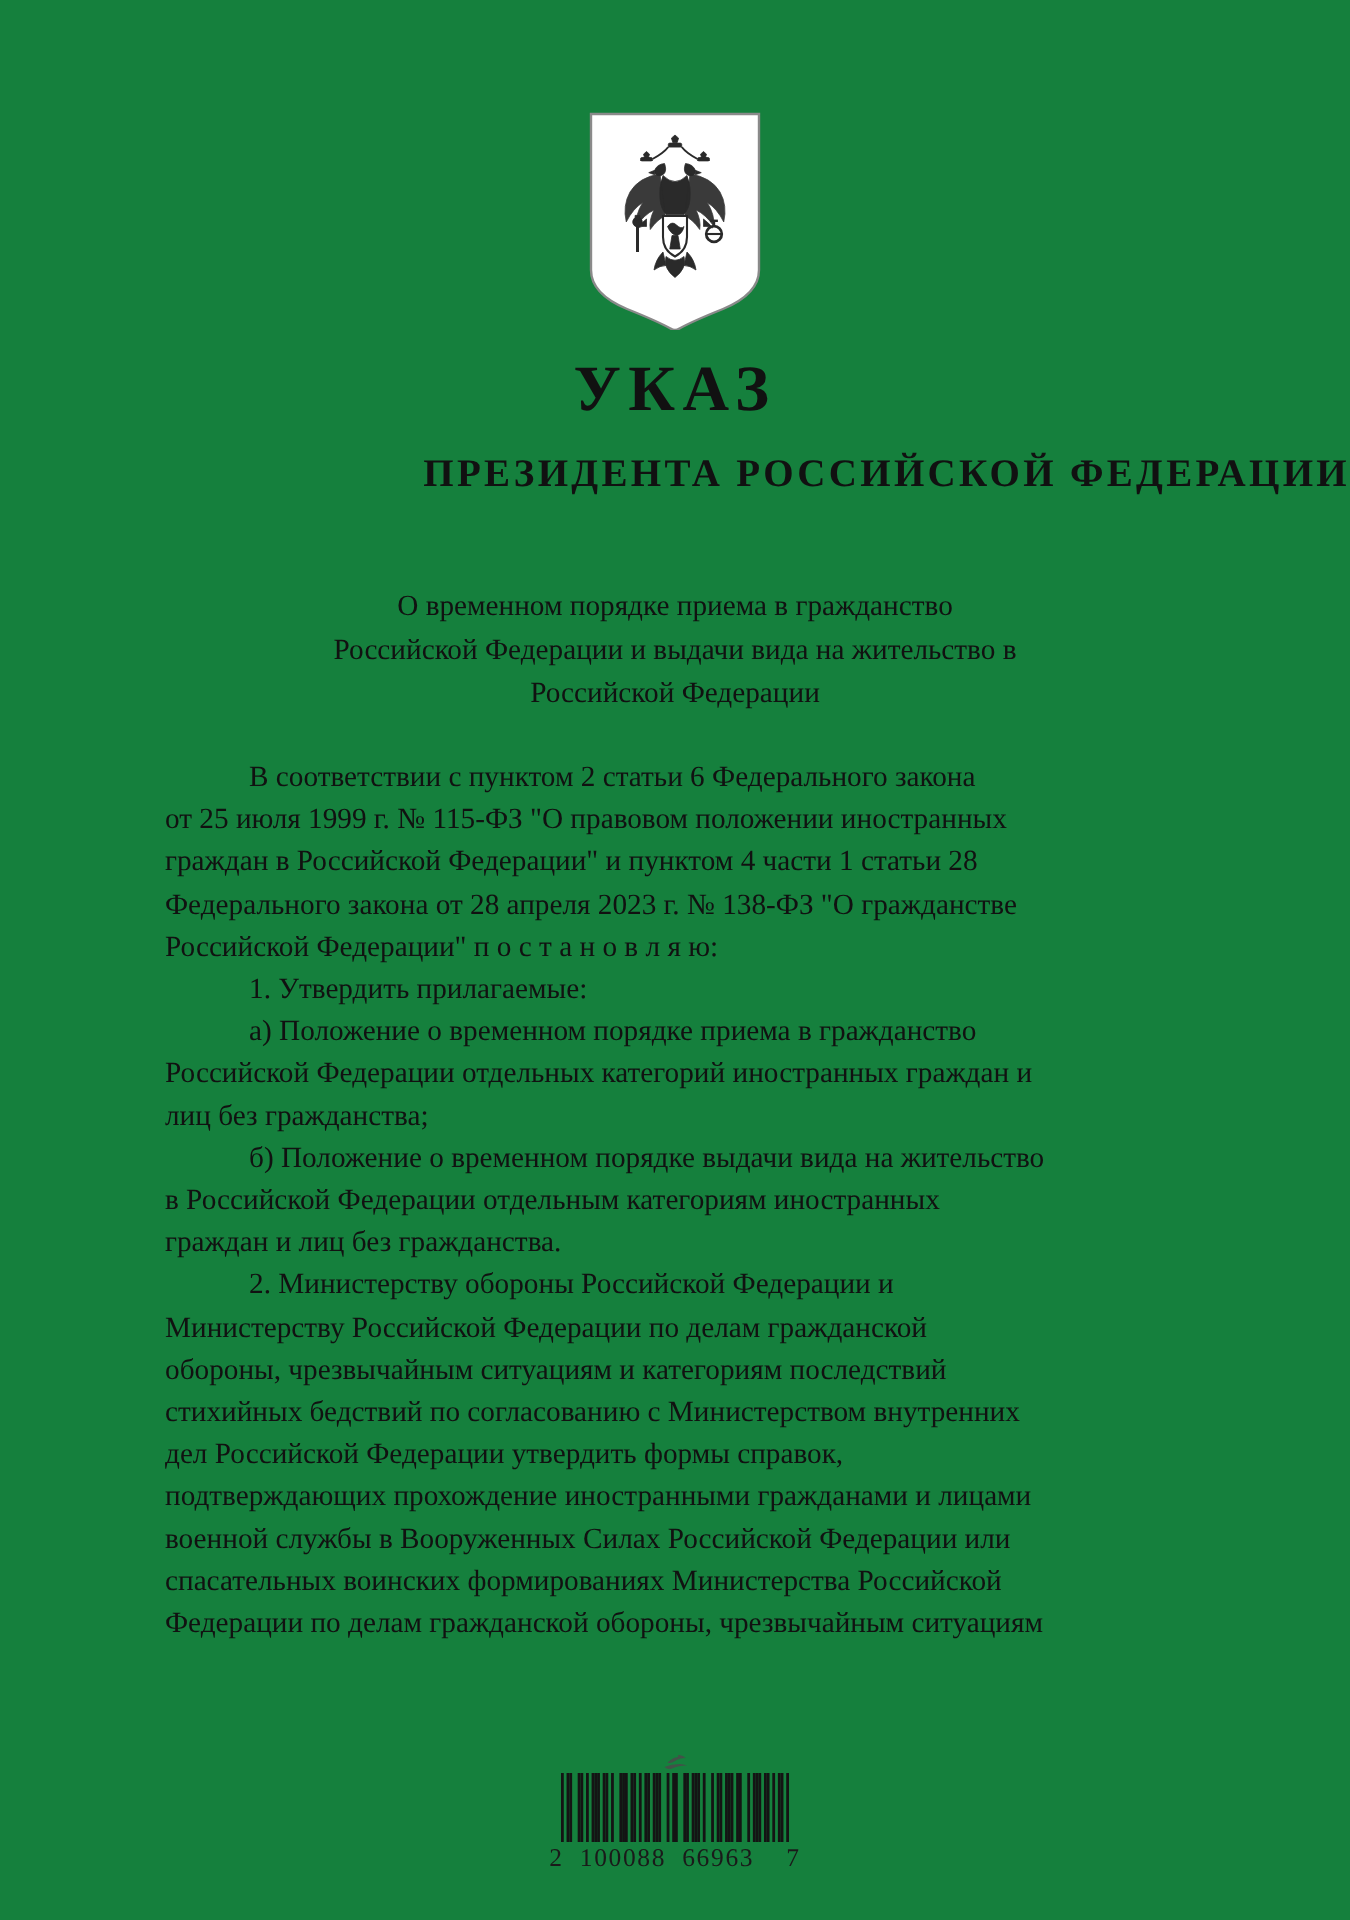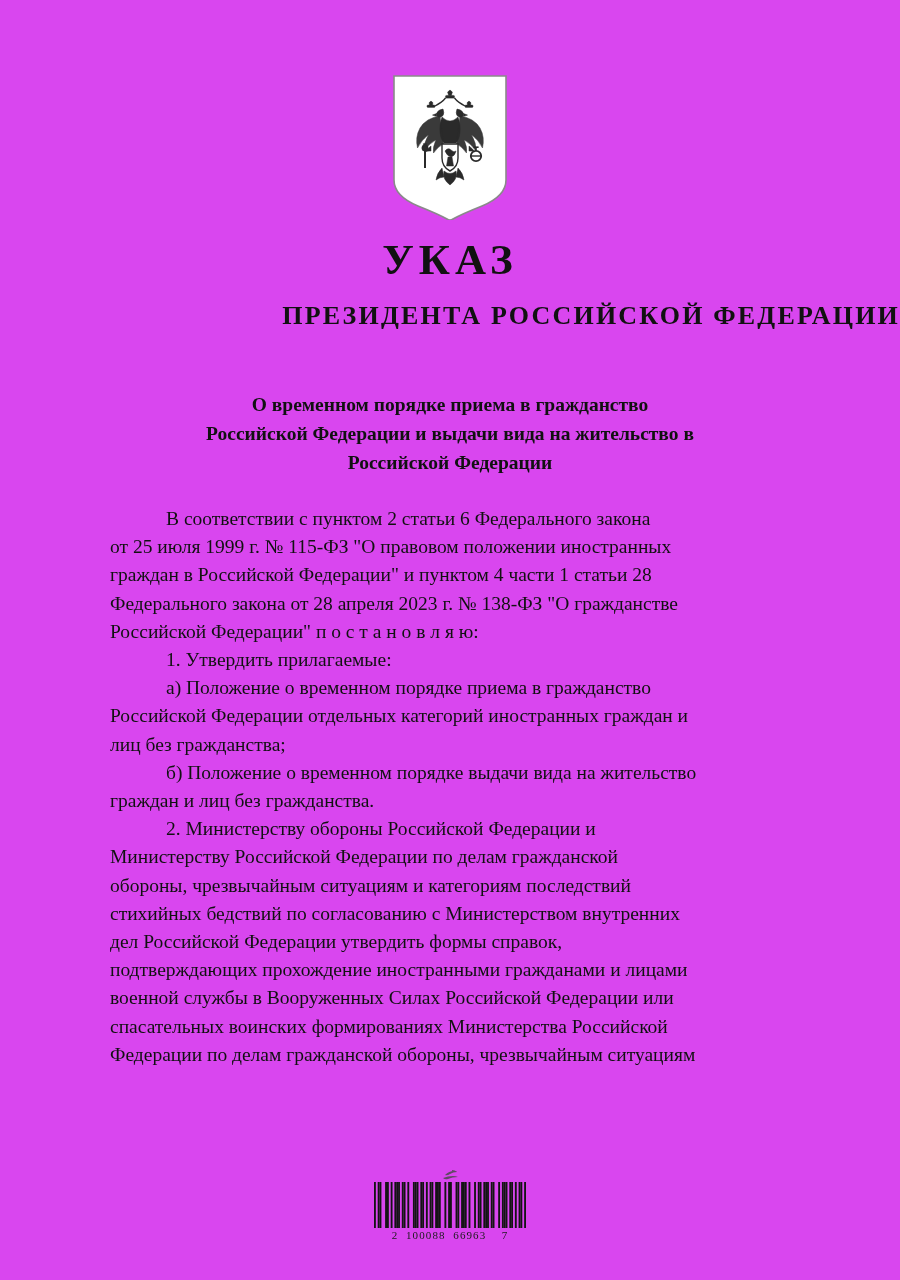--- a/index.html
+++ b/index.html
@@ -16,21 +16,21 @@
     font-family: "Liberation Serif", "DejaVu Serif", serif;
     color: #111111;
     -webkit-font-smoothing: antialiased;
   }
 
   .page {
     position: absolute;
     inset: 0;
     width: 900px;
     height: 1280px;
-    background: #d946ef;
+    background: #15803d;
   }
 
   
   .emblem-wrap {
     position: absolute;
     left: 0;
     right: 0;
     top: 72px;
     display: flex;
     justify-content: center;
@@ -67,21 +67,21 @@
   }
 
   
   .decree-heading {
     position: absolute;
     top: 390px;
     left: 150px;
     width: 600px;
     text-align: center;
     font-size: 19.5px;
-    font-weight: bold;
+    font-weight: normal;
     line-height: 29px;
   }
   .decree-heading .hl {
     display: block;
     white-space: nowrap;
   }
 
   
   .body-text {
     position: absolute;
@@ -118,21 +118,21 @@
     margin-bottom: 1px;
     opacity: .85;
   }
   .barcode-bars {
     display: block;
     height: 46px;
     width: 152px;
   }
   .barcode-digits {
     font-family: "Liberation Serif", "DejaVu Serif", serif;
-    font-size: 11px;
+    font-size: 17px;
     letter-spacing: 1.1px;
     color: #1a1a1a;
     margin-top: 1px;
     white-space: pre;
   }
 </style>
 </head>
 <body>
 
 <div class="page">
@@ -217,20 +217,21 @@
     </p>
 
     <p class="para">
       <span class="ln"><span class="indent"></span><span>а) Положение  о  временном  порядке  приема  в  гражданство</span></span>
       <span class="ln">Российской Федерации отдельных категорий иностранных граждан и</span>
       <span class="ln">лиц без гражданства;</span>
     </p>
 
     <p class="para">
       <span class="ln"><span class="indent"></span><span>б) Положение о временном порядке выдачи вида на жительство</span></span>
+      <span class="ln">в  Российской  Федерации  отдельным  категориям  иностранных</span>
       <span class="ln">граждан и лиц без гражданства.</span>
     </p>
 
     <p class="para">
       <span class="ln"><span class="indent"></span><span>2. Министерству     обороны     Российской     Федерации     и</span></span>
       <span class="ln">Министерству  Российской  Федерации  по  делам  гражданской</span>
       <span class="ln">обороны,  чрезвычайным  ситуациям  и  категориям  последствий</span>
       <span class="ln">стихийных бедствий по согласованию с Министерством внутренних</span>
       <span class="ln">дел     Российской     Федерации     утвердить     формы     справок,</span>
       <span class="ln">подтверждающих прохождение иностранными гражданами и лицами</span>

